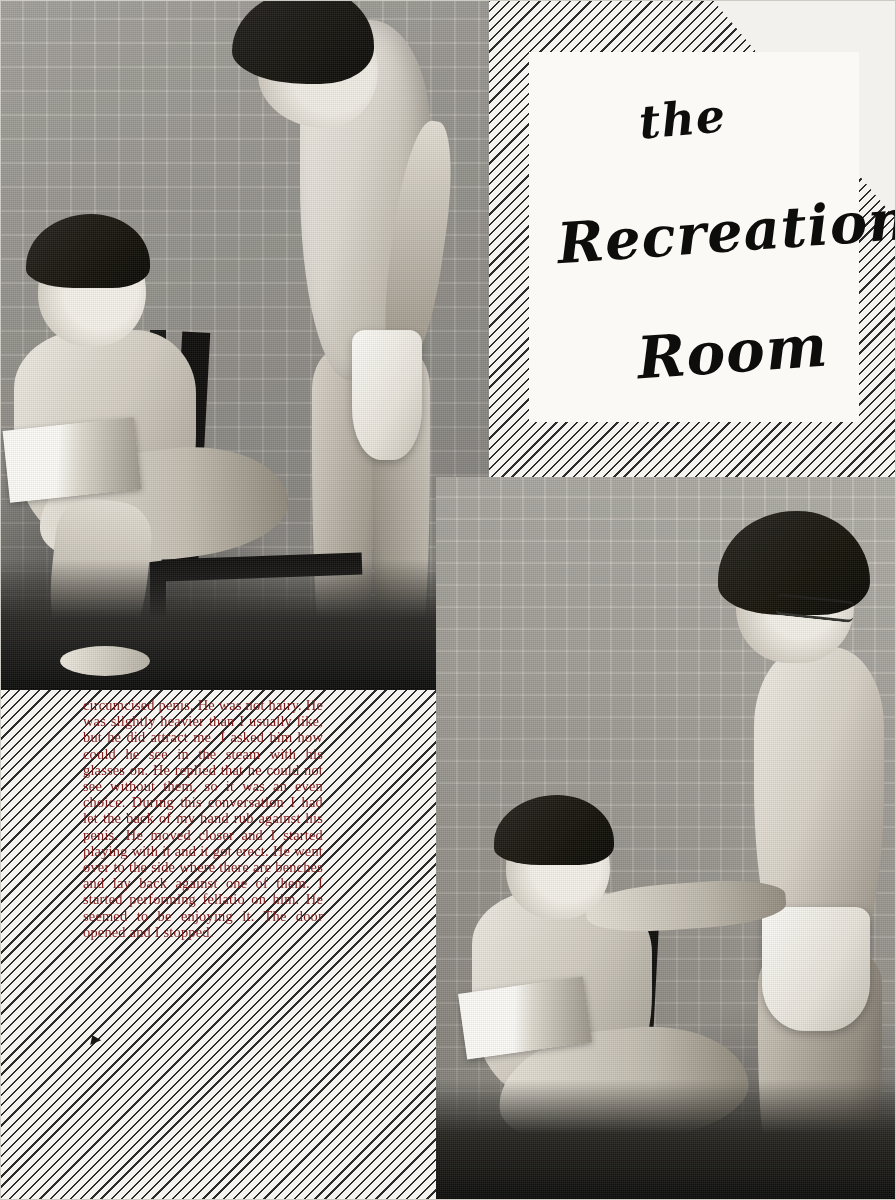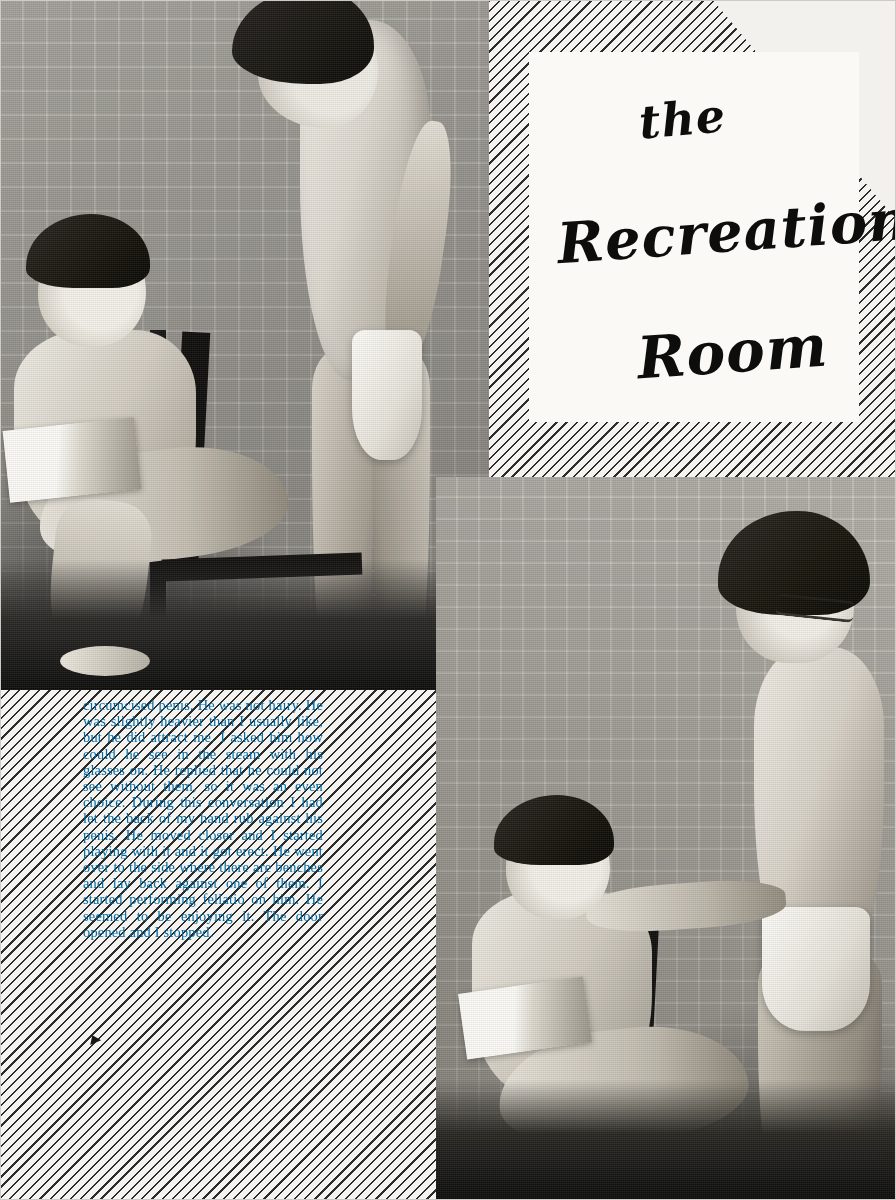--- a/index.html
+++ b/index.html
@@ -280,21 +280,21 @@
   #title-room {
     left: 148px; top: 318px; font-size: 58px;
     transform: rotate(-4deg);
   }
 
   
   #story-column {
     position: absolute;
     left: 83px; top: 697px;
     width: 240px;
-    color: #0369a1;
+    color: #7f1d1d;
     font-family: "Liberation Serif", serif;
     font-size: 14.4px;
     line-height: 16.2px;
     text-align: justify;
     letter-spacing: .2px;
   }
   #story-column p { margin: 0; }
   
   #text-arrow {
     position: absolute;

